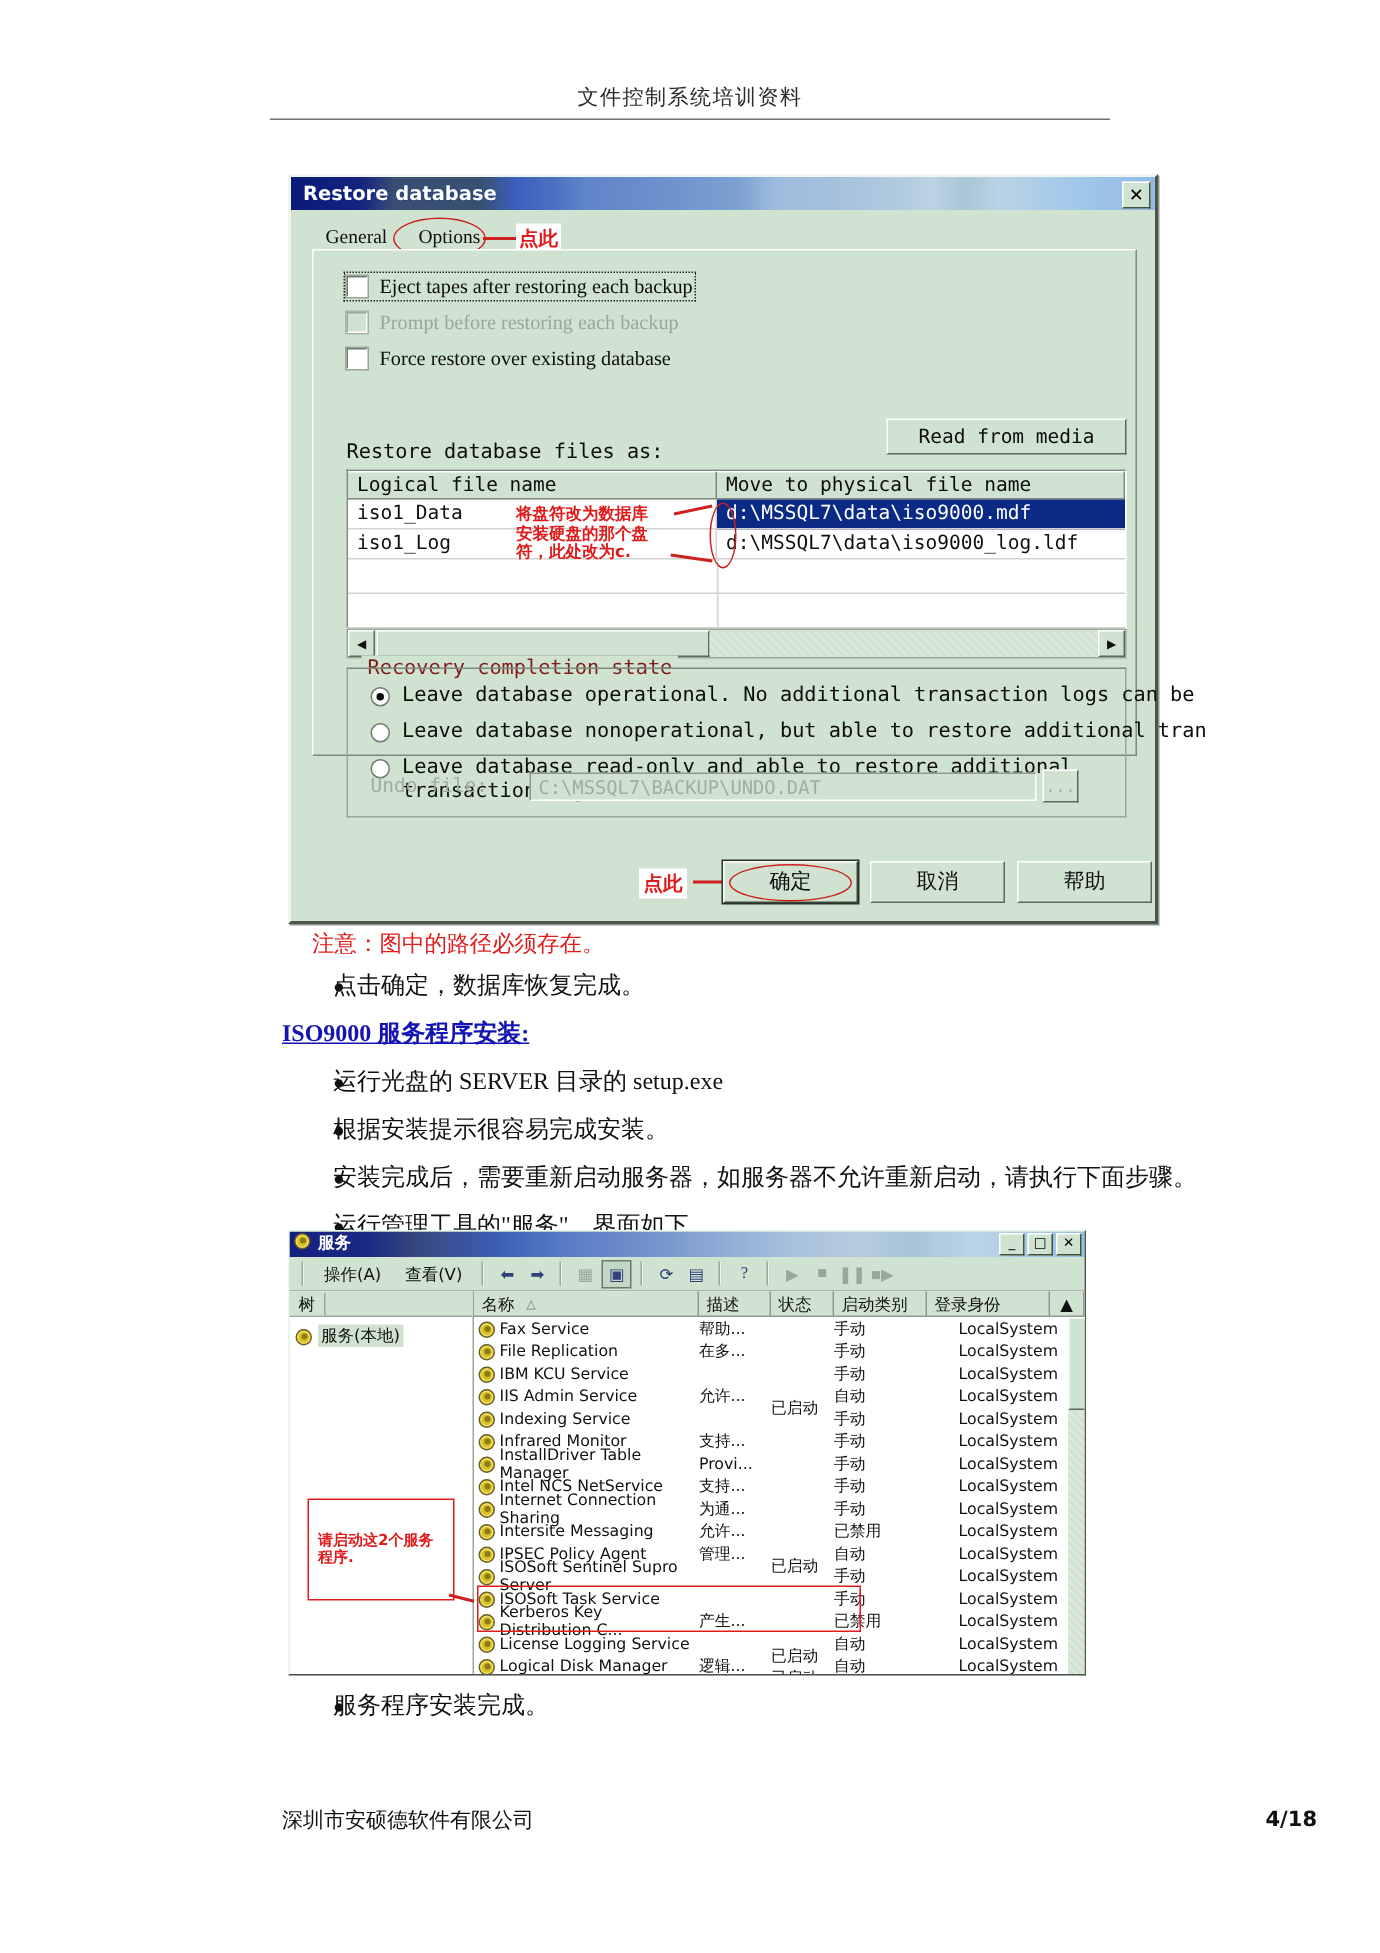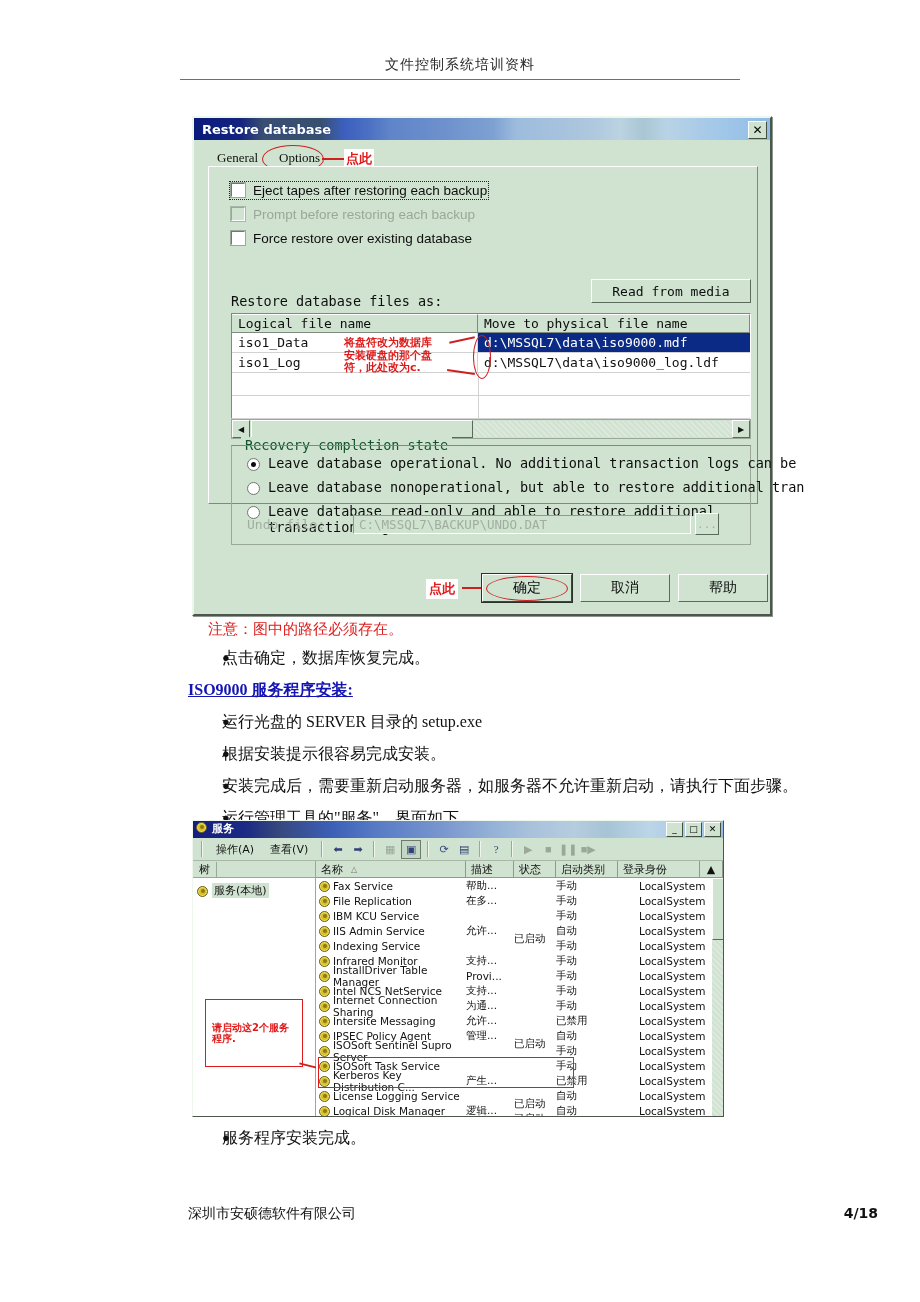--- a/index.html
+++ b/index.html
@@ -65,21 +65,21 @@
   }
   .tab.general{left:0;}
   .tab.options{left:62px;background:#cfe3d0;}
   .tabpage{
     position:absolute;left:14px;top:48px;width:548px;height:336px;
     background:#cfe3d0;
     border-top:1px solid #ffffff;border-left:1px solid #ffffff;
     border-right:1px solid #7d8a7d;border-bottom:1px solid #7d8a7d;
   }
 
-  .cb-row{position:absolute;left:22px;font-family:Liberation Sans, sans-serif;font-size:13.5px;color:#0d0d0d;display:flex;white-space:nowrap;}
+  .cb-row{position:absolute;left:22px;font-family:Liberation Serif, serif;font-size:13.5px;color:#0d0d0d;display:flex;align-items:center;white-space:nowrap;}
   .cbx{width:12px;height:12px;background:#ffffff;
        border-top:1px solid #6e7a6e;border-left:1px solid #6e7a6e;
        border-right:1px solid #ffffff;border-bottom:1px solid #ffffff;
        outline:1px solid #9aa89a;margin-right:8px;flex:none;}
   .cbx.dim{background:#cfe3d0;outline-color:#a8b6a8;border-top-color:#9aa89a;border-left-color:#9aa89a;}
   .cb-row.dim{color:#9aa89a;}
   .focusdots{outline:1px dotted #222;outline-offset:1px;}
 
   .lbl-restore-as{position:absolute;left:22px;top:126px;font-family:"DejaVu Sans Mono",monospace;font-size:13.5px;color:#0d0d0d;}
   .btn-readmedia{
@@ -121,21 +121,21 @@
     border-right:1px solid #5a6a5a;border-bottom:1px solid #5a6a5a;}
   .hs-track{flex:1;height:16px;background:repeating-linear-gradient(45deg,#dbe8db 0 2px,#cfe3d0 2px 4px);}
 
   
   .groupbox{
     position:absolute;left:22px;top:278px;width:518px;height:98px;
     border:1px solid #9aa89a;border-top-color:#7d8a7d;
   }
   .group-legend{
     position:absolute;left:32px;top:270px;background:#cfe3d0;padding:0 4px;
-    font-family:"DejaVu Sans Mono",monospace;font-size:13.5px;color:#14532d;
+    font-family:"DejaVu Sans Mono",monospace;font-size:13.5px;color:#7f1d1d;
   }
   .radio-row{position:absolute;left:38px;font-family:"DejaVu Sans Mono",monospace;font-size:13.5px;color:#0d0d0d;display:flex;align-items:flex-start;white-space:nowrap;}
   .rdo{width:11px;height:11px;border-radius:50%;background:#ffffff;
        border:1px solid #6e7a6e;margin-right:8px;flex:none;margin-top:3px;position:relative;}
   .rdo.on::after{content:"";position:absolute;left:2.5px;top:2.5px;width:5px;height:5px;border-radius:50%;background:#0d0d0d;}
   .undo-row{position:absolute;left:38px;top:346px;display:flex;align-items:center;}
   .undo-lbl{font-family:"DejaVu Sans Mono",monospace;font-size:13px;color:#a0aea0;width:106px;}
   .undo-input{width:338px;height:19px;background:#cfe3d0;
     border-top:1px solid #8d9b8d;border-left:1px solid #8d9b8d;
     border-right:1px solid #ffffff;border-bottom:1px solid #ffffff;

